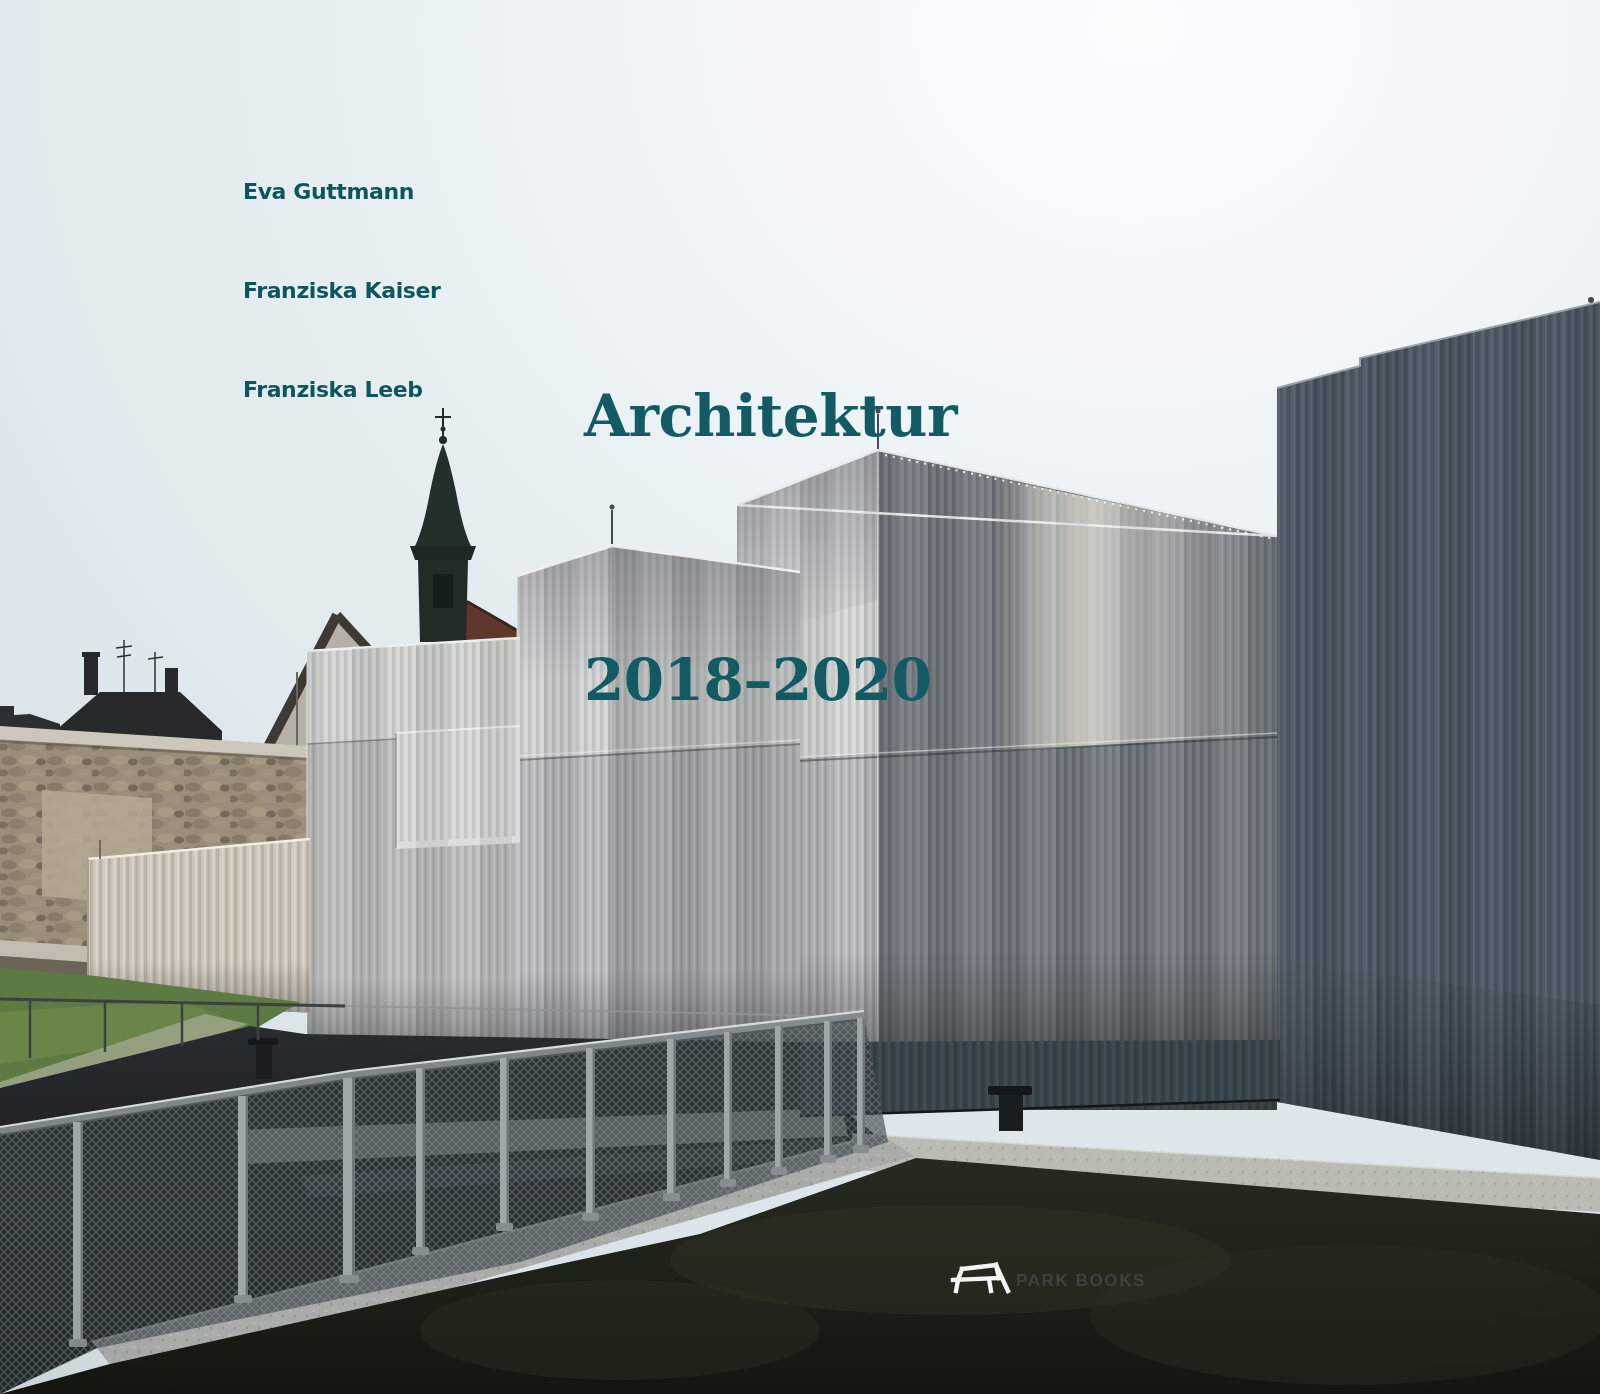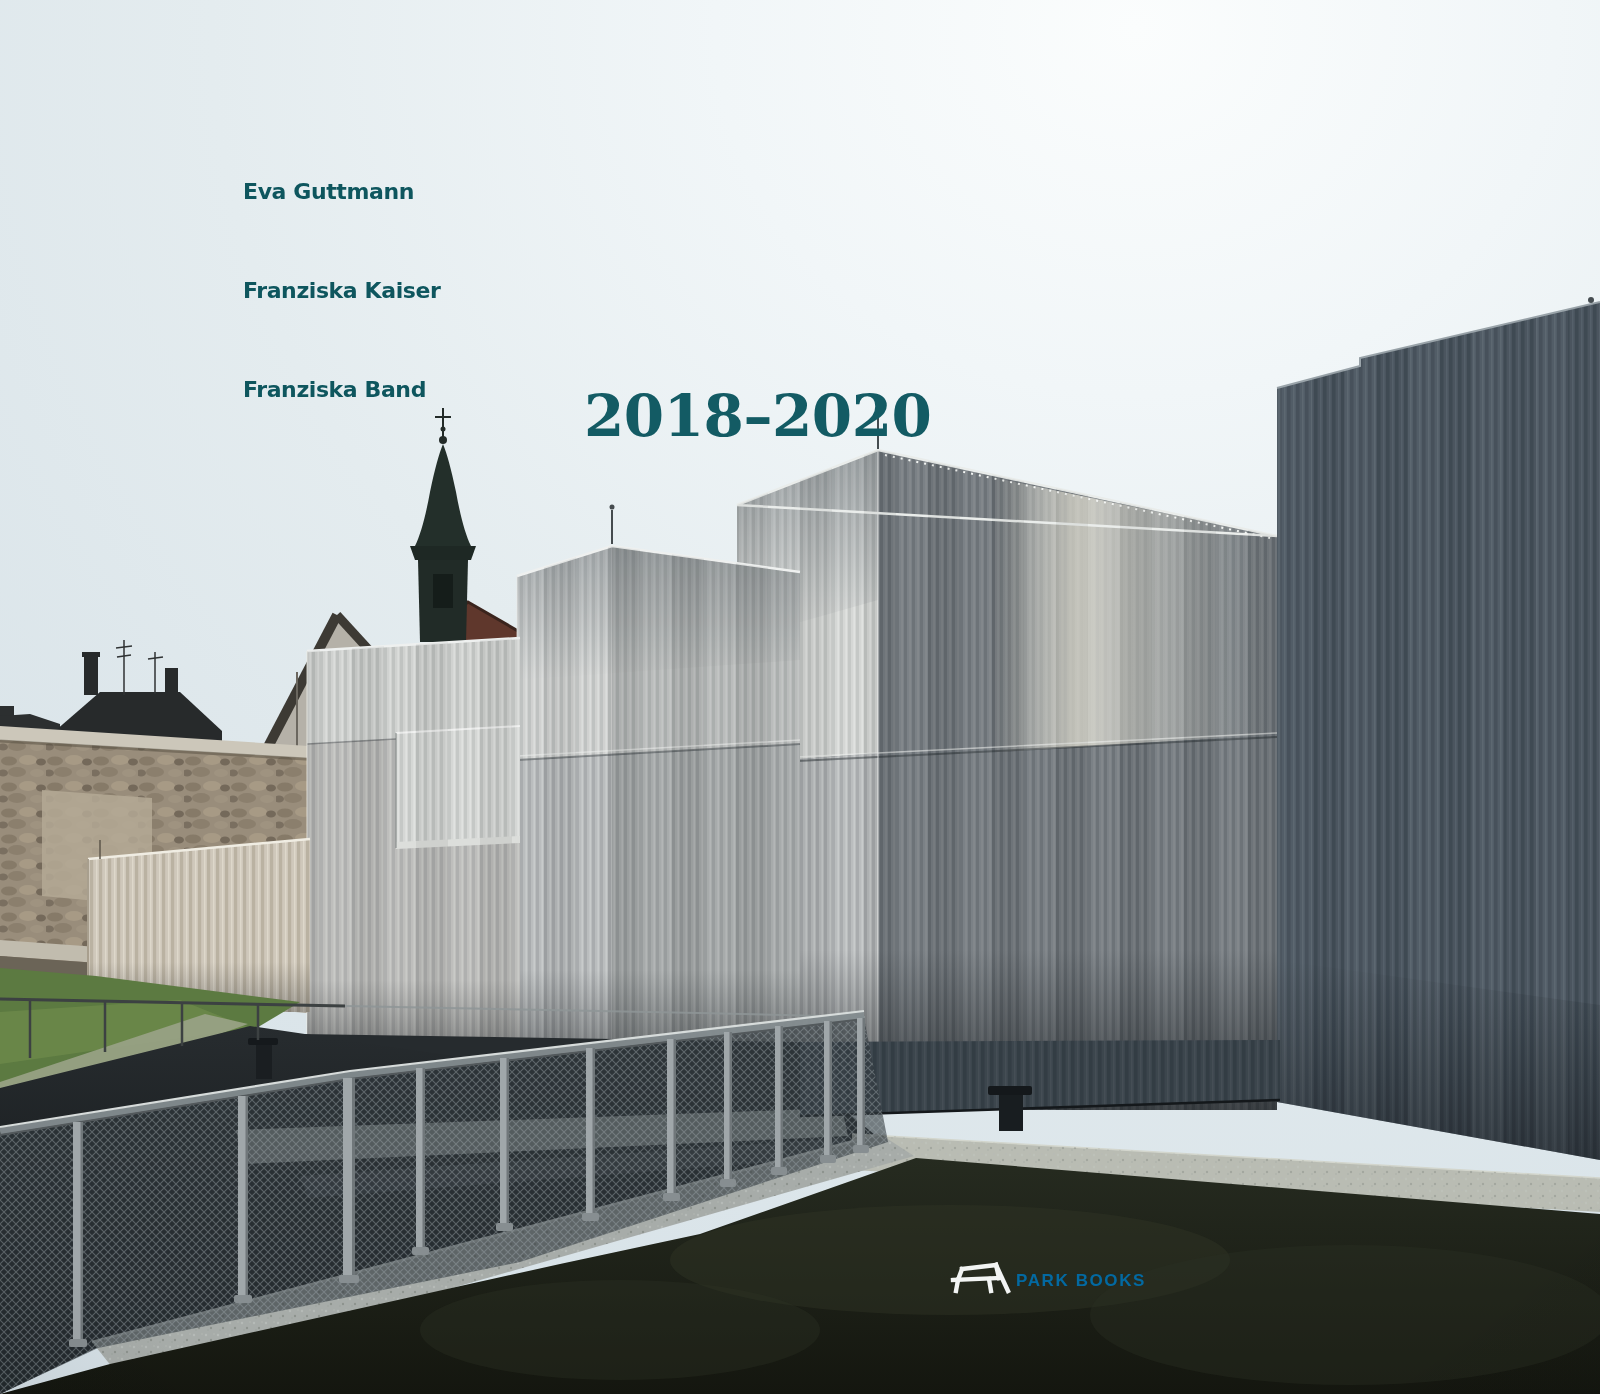--- a/index.html
+++ b/index.html
@@ -23,21 +23,21 @@
   }
   .imprint{
     left:938px;top:1082px;
     font-size:25px;line-height:46px;
     color:#f2f4f3;font-weight:500;
   }
   .publisher-label{
     left:1016px;top:1271px;
     font-family:"Liberation Sans","DejaVu Sans",sans-serif;
     font-weight:600;font-size:17px;letter-spacing:1.6px;
-    color:#0369a1;
+    color:#404040;
   }
   .publisher-icon{position:absolute;left:950px;top:1260px;width:62px;height:34px;}
 </style>
 </head>
 <body>
 
 <div class="cover">
 
   <svg class="scene" viewBox="0 0 1600 1394" aria-hidden="true">
     <defs>
@@ -336,24 +336,25 @@
           </g>
       </g>
     </g>
 
     <rect x="0" y="0" width="1600" height="1394" fill="url(#vig)"></rect>
   </svg>
 
   <div class="txt authors">
     <div>Eva Guttmann</div>
     <div>Franziska Kaiser</div>
-    <div>Franziska Band</div>
+    <div>Franziska Leeb</div>
   </div>
 
   <div class="txt title">
+    <div>Architektur</div>
     <div>2018–2020</div>
   </div>
 
   <div class="txt imprint">
     
     
   </div>
 
   <svg class="publisher-icon" viewBox="0 0 62 34" aria-hidden="true">
     <g stroke="#f2f4f3" stroke-width="4.4" fill="none" stroke-linecap="square">

